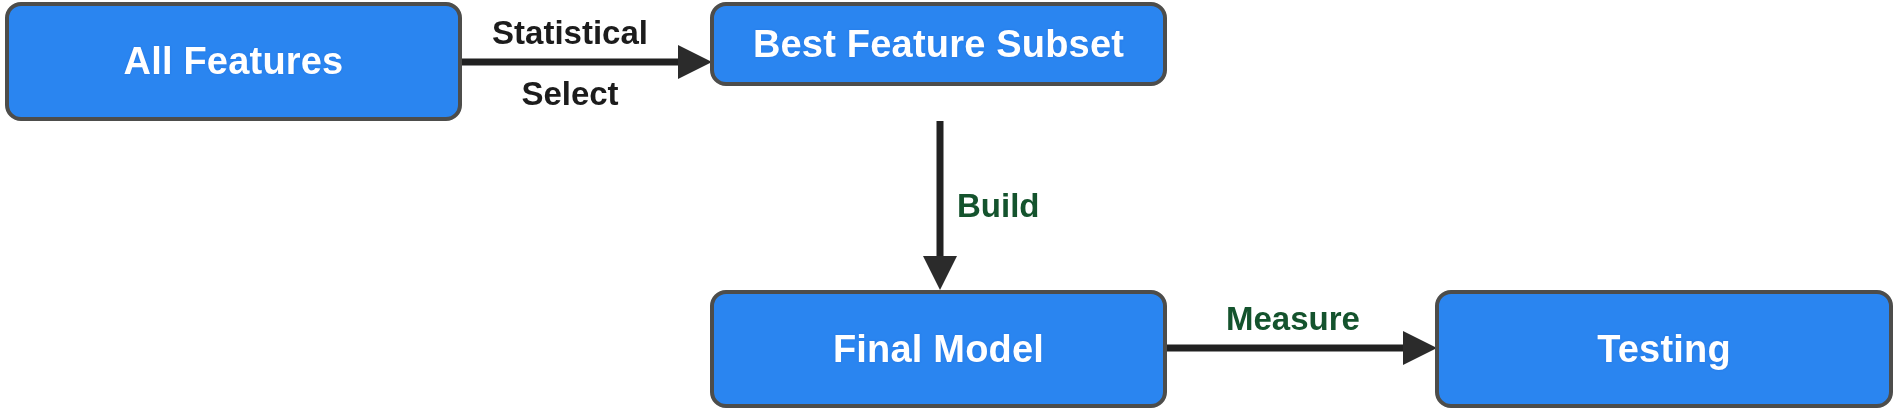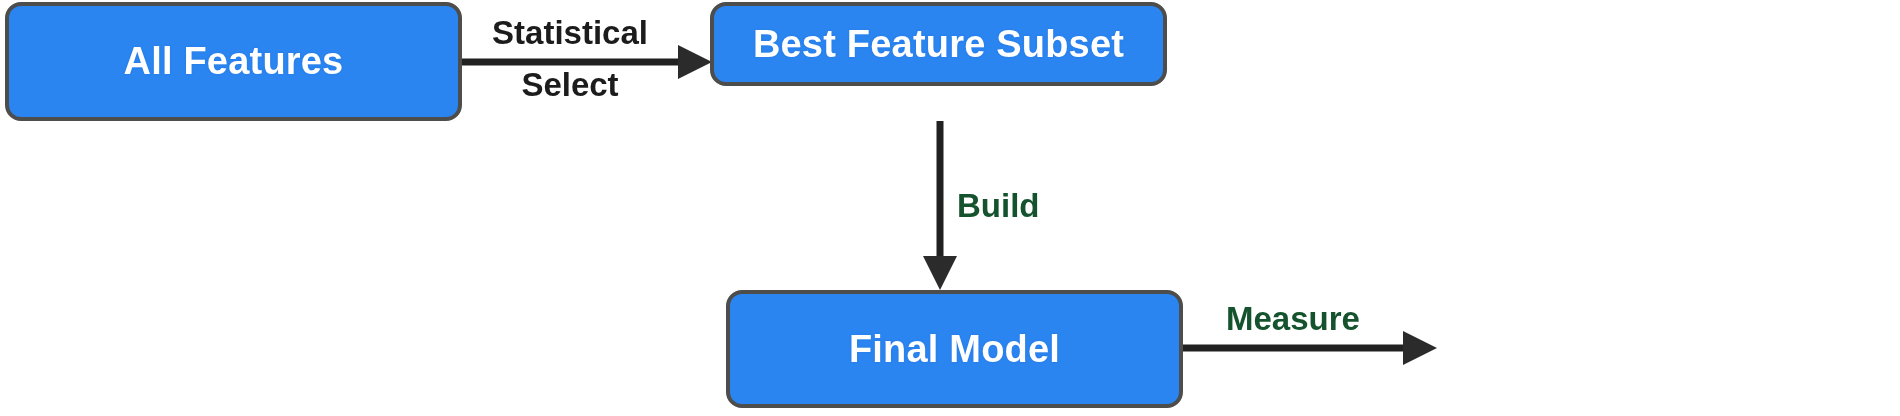--- a/index.html
+++ b/index.html
@@ -25,21 +25,21 @@
     align-items: center;
     justify-content: center;
     color: #ffffff;
     font-size: 38px;
     font-weight: bold;
     letter-spacing: 0.2px;
     text-shadow: 0 0 2px rgba(30,90,200,0.35);
   }
   .node-all-features      { left: 5px;    top: 2px;   width: 457px; height: 119px; }
   .node-best-feature      { left: 710px;  top: 2px;   width: 457px; height: 84px; }
-  .node-final-model       { left: 710px;  top: 290px; width: 457px; height: 118px; margin-left: 16px; }
+  .node-final-model       { left: 710px;  top: 290px; width: 457px; height: 118px; }
   .node-testing           { left: 1435px; top: 290px; width: 458px; height: 118px; }
 
   .edges-layer {
     position: absolute;
     left: 0; top: 0;
     width: 1900px; height: 416px;
     pointer-events: none;
   }
   .edge-label {
     position: absolute;
@@ -50,21 +50,21 @@
     white-space: nowrap;
   }
   .edge-label-stack {
     position: absolute;
     left: 455px;
     top: 16px;
     width: 230px;
     display: flex;
     flex-direction: column;
     align-items: center;
-    gap: 17px;
+    gap: 26px;
     color: #1c1c1c;
     font-size: 33px;
     font-weight: bold;
     line-height: 1.05;
   }
   .label-build   { left: 957px;  top: 188px; }
   .label-measure { left: 1226px; top: 301px; }
 </style>
 </head>
 <body>
@@ -94,20 +94,23 @@
   </div>
 
   <div class="node node-best-feature">
     <span>Best Feature Subset</span>
   </div>
 
   <div class="node node-final-model">
     <span>Final Model</span>
   </div>
 
+  <div class="node node-testing">
+    <span>Testing</span>
+  </div>
 
   <div class="edge-label-stack">
     <span>Statistical</span>
     <span>Select</span>
   </div>
 
   <div class="edge-label label-build">Build</div>
 
   <div class="edge-label label-measure">Measure</div>
 

